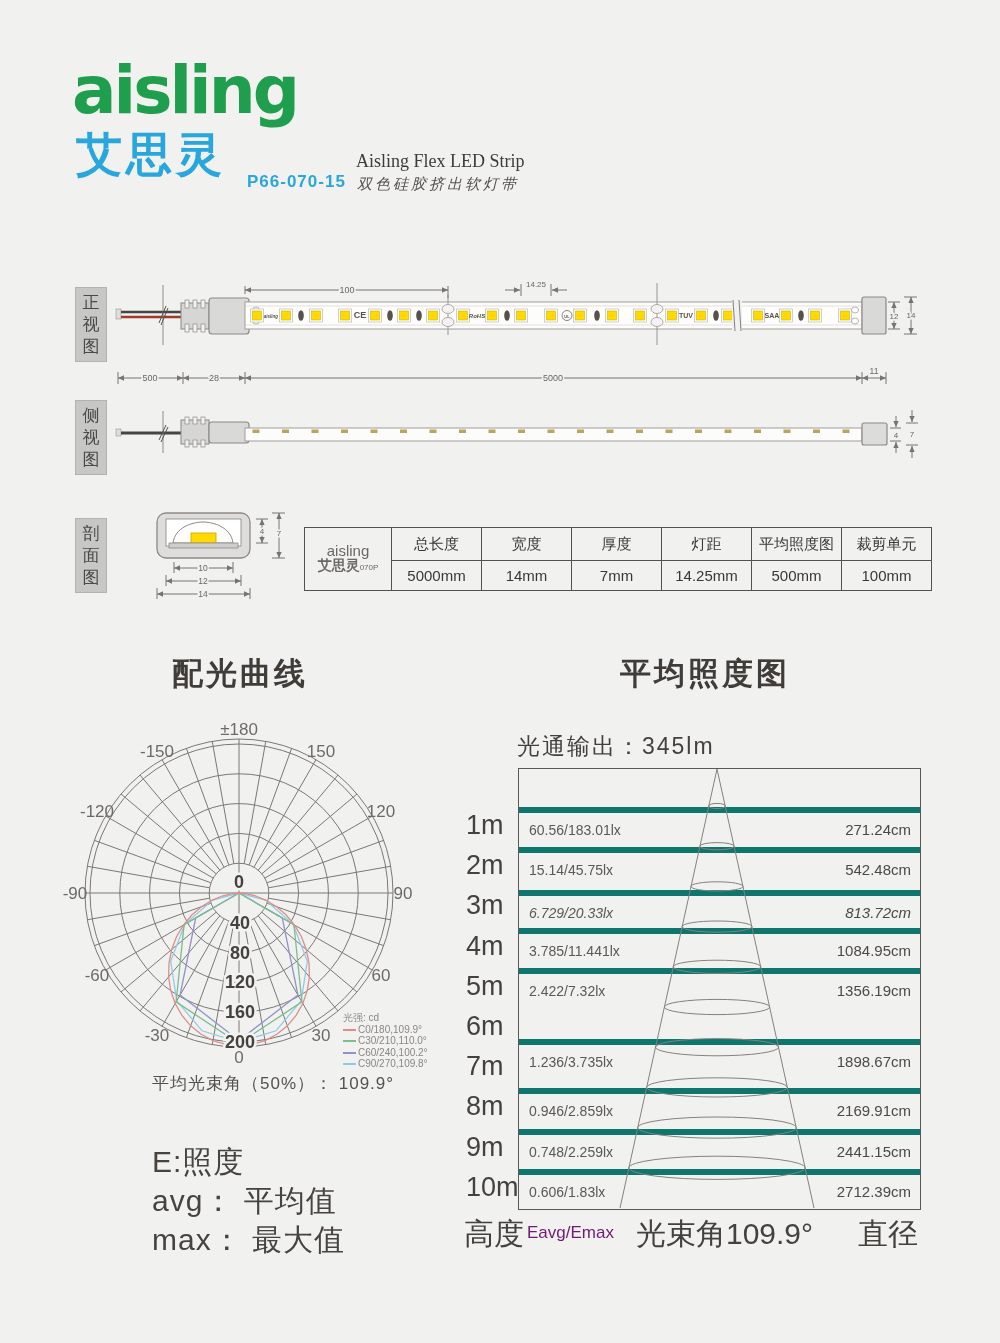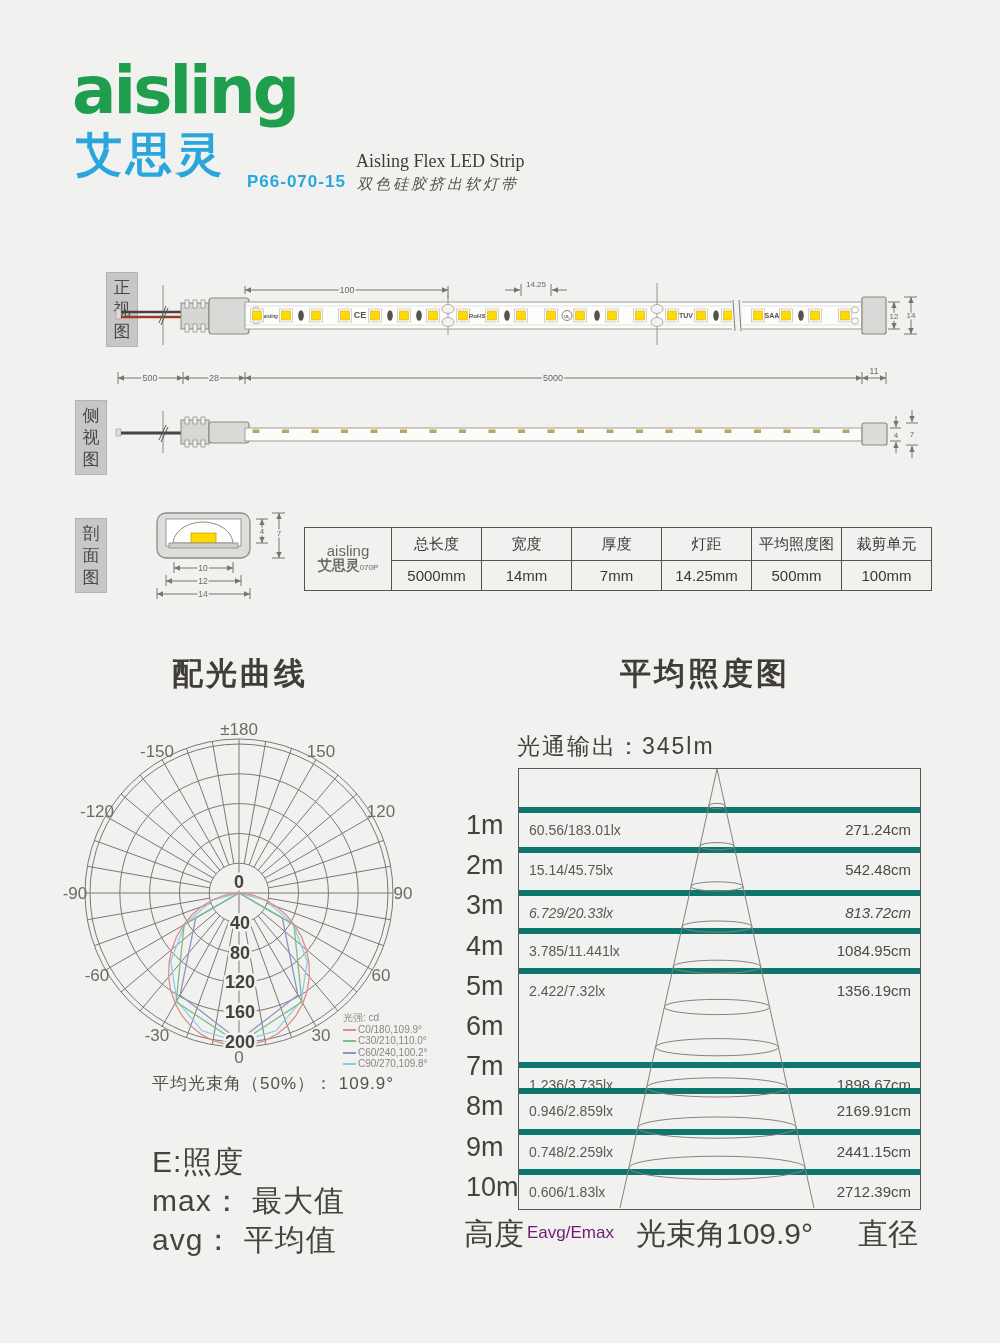--- a/index.html
+++ b/index.html
@@ -54,21 +54,21 @@
 <body>
 
 <div class="page">
 
   <div class="abs logo-en" style="left:72px;top:58px;">aisling</div>
   <div class="abs logo-cn" style="left:76px;top:131px;">艾思灵</div>
   <div class="abs model" style="left:247px;top:172px;">P66-070-15</div>
   <div class="abs sub-en" style="left:356px;top:151px;">Aisling Flex LED Strip</div>
   <div class="abs sub-cn" style="left:357px;top:175px;">双色硅胶挤出软灯带</div>
 
-  <div class="abs view-label" style="left:75px;top:272px;margin-left:31px;">正视图</div>
+  <div class="abs view-label" style="left:75px;top:287px;">正视图</div>
   <div class="abs view-label" style="left:75px;top:400px;">侧视图</div>
   <div class="abs view-label" style="left:75px;top:518px;">剖面图</div>
 
   <svg class="abs" style="left:60px;top:273px;overflow:visible" width="900" height="115">
     <defs>
       <marker id="ah1" viewBox="0 0 10 10" refX="9" refY="5" markerWidth="7" markerHeight="7" orient="auto-start-reverse">
         <path d="M0,1 L9,5 L0,9 z" fill="#77746f"></path>
       </marker>
     </defs>
 
@@ -418,22 +418,22 @@
       <div>光强: cd</div>
       <div><span class="dash" style="background: rgb(220, 143, 138);"></span><span>C0/180,109.9°</span></div>
       <div><span class="dash" style="background: rgb(123, 188, 145);"></span><span>C30/210,110.0°</span></div>
       <div><span class="dash" style="background: rgb(145, 147, 200);"></span><span>C60/240,100.2°</span></div>
       <div><span class="dash" style="background: rgb(144, 203, 229);"></span><span>C90/270,109.8°</span></div>
     </div>
 
   <div class="abs beam-note" style="left:152px;top:1072px;">平均光束角（50%）： 109.9°</div>
   <div class="abs e-block" style="left:152px;top:1142px;">
     <div>E:照度</div>
+    <div>avg： 平均值</div>
     <div>max： 最大值</div>
-    <div>avg： 平均值</div>
   </div>
 
   <div class="abs flux" style="left:517px;top:731px;">光通输出：345lm</div>
   <div id="illum-table" class="abs" style="left:518px;top:768px;width:401px;height:440px;">
       <div class="irow" style="top: 38px; height: 40.2px;">
         <span class="ie">60.56/183.01lx</span>
         <span class="idm">271.24cm</span>
       </div>
       <div class="irow" style="top: 78.2px; height: 40.2px;">
         <span class="ie">15.14/45.75lx</span>
@@ -444,21 +444,21 @@
         <span class="idm">813.72cm</span>
       </div>
       <div class="irow" style="top: 158.6px; height: 40.2px;">
         <span class="ie">3.785/11.441lx</span>
         <span class="idm">1084.95cm</span>
       </div>
       <div class="irow" style="top: 198.8px; height: 40.2px;">
         <span class="ie">2.422/7.32lx</span>
         <span class="idm">1356.19cm</span>
       </div>
-      <div class="irow" style="top: 293px; height: 40.2px;">
+      <div class="irow" style="top: 270px; height: 40.2px;">
         <span class="ie">1.236/3.735lx</span>
         <span class="idm">1898.67cm</span>
       </div>
       <div class="irow" style="top: 319.4px; height: 40.2px;">
         <span class="ie">0.946/2.859lx</span>
         <span class="idm">2169.91cm</span>
       </div>
       <div class="irow" style="top: 359.6px; height: 40.2px;">
         <span class="ie">0.748/2.259lx</span>
         <span class="idm">2441.15cm</span>

